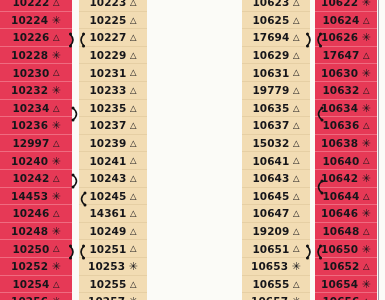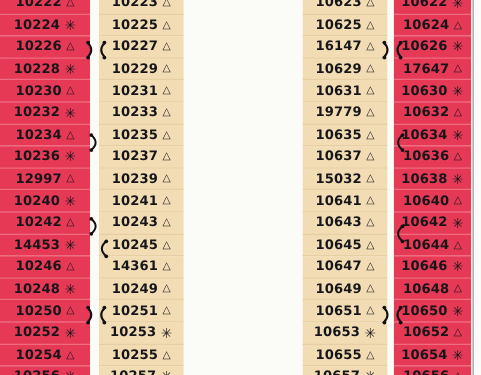--- a/index.html
+++ b/index.html
@@ -226,21 +226,21 @@
     <div class="column" style="left: 242px; width: 68px;">
       <div class="row tan">
         <span class="idnum">10623</span>
         <span class="glyph tri">△</span>
       </div>
       <div class="row tan">
         <span class="idnum">10625</span>
         <span class="glyph tri">△</span>
       </div>
       <div class="row tan">
-        <span class="idnum">16147</span>
+        <span class="idnum">17694</span>
         <span class="glyph tri">△</span>
       </div>
       <div class="row tan">
         <span class="idnum">10629</span>
         <span class="glyph tri">△</span>
       </div>
       <div class="row tan">
         <span class="idnum">10631</span>
         <span class="glyph tri">△</span>
       </div>
@@ -270,21 +270,21 @@
       </div>
       <div class="row tan">
         <span class="idnum">10645</span>
         <span class="glyph tri">△</span>
       </div>
       <div class="row tan">
         <span class="idnum">10647</span>
         <span class="glyph tri">△</span>
       </div>
       <div class="row tan">
-        <span class="idnum">10649</span>
+        <span class="idnum">19209</span>
         <span class="glyph tri">△</span>
       </div>
       <div class="row tan">
         <span class="idnum">10651</span>
         <span class="glyph tri">△</span>
       </div>
       <div class="row tan">
         <span class="idnum">10653</span>
         <span class="glyph ast">✳</span>
       </div>

